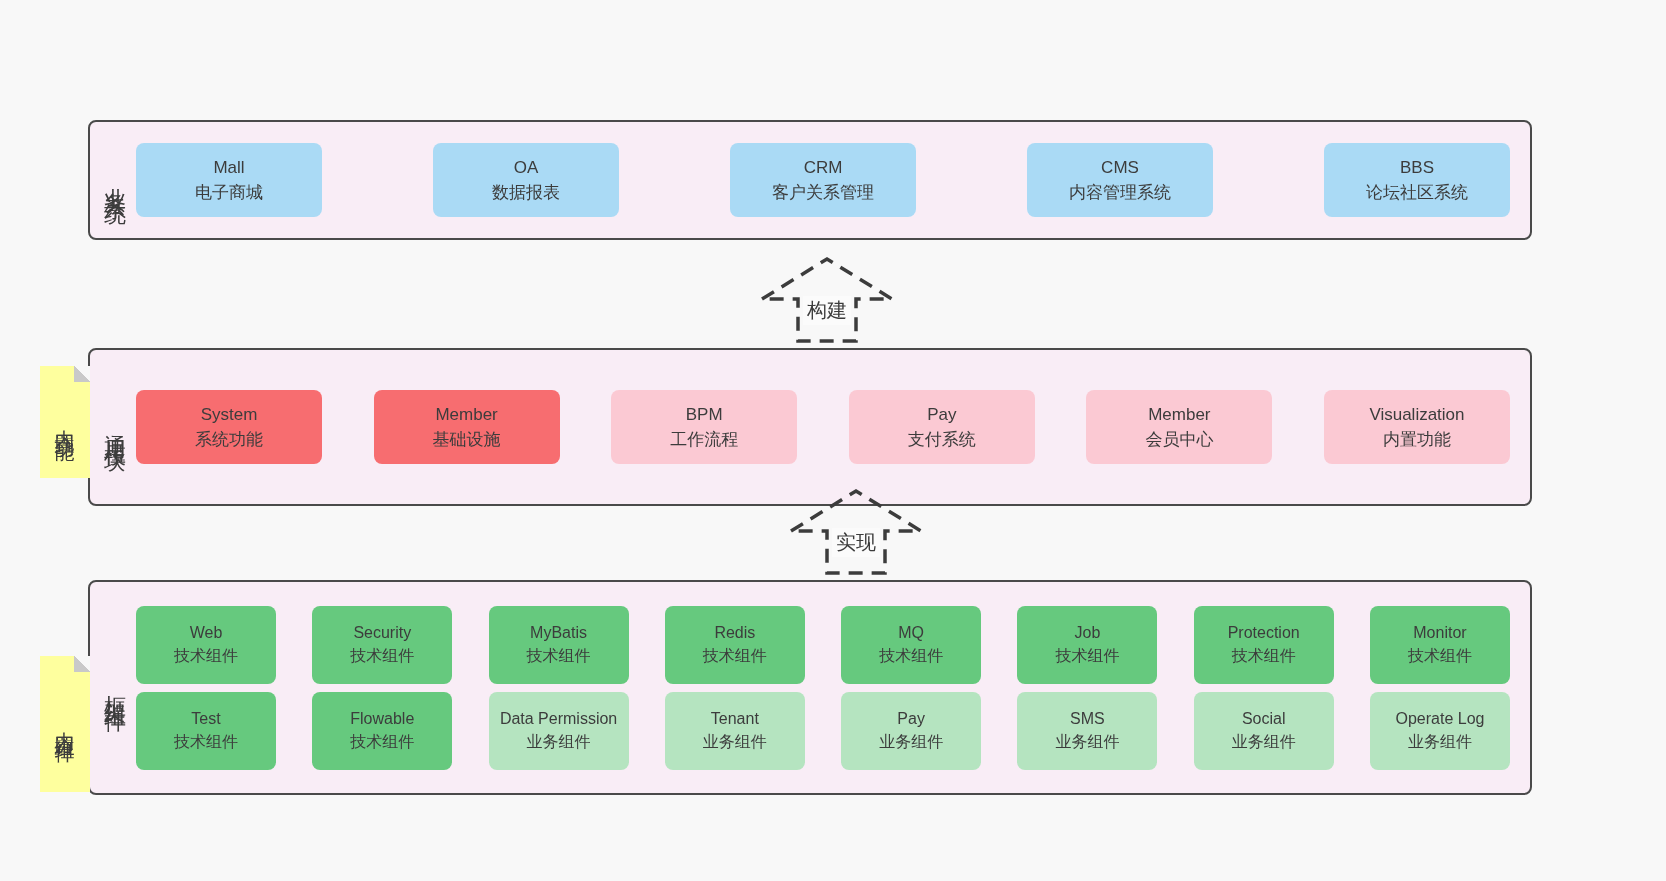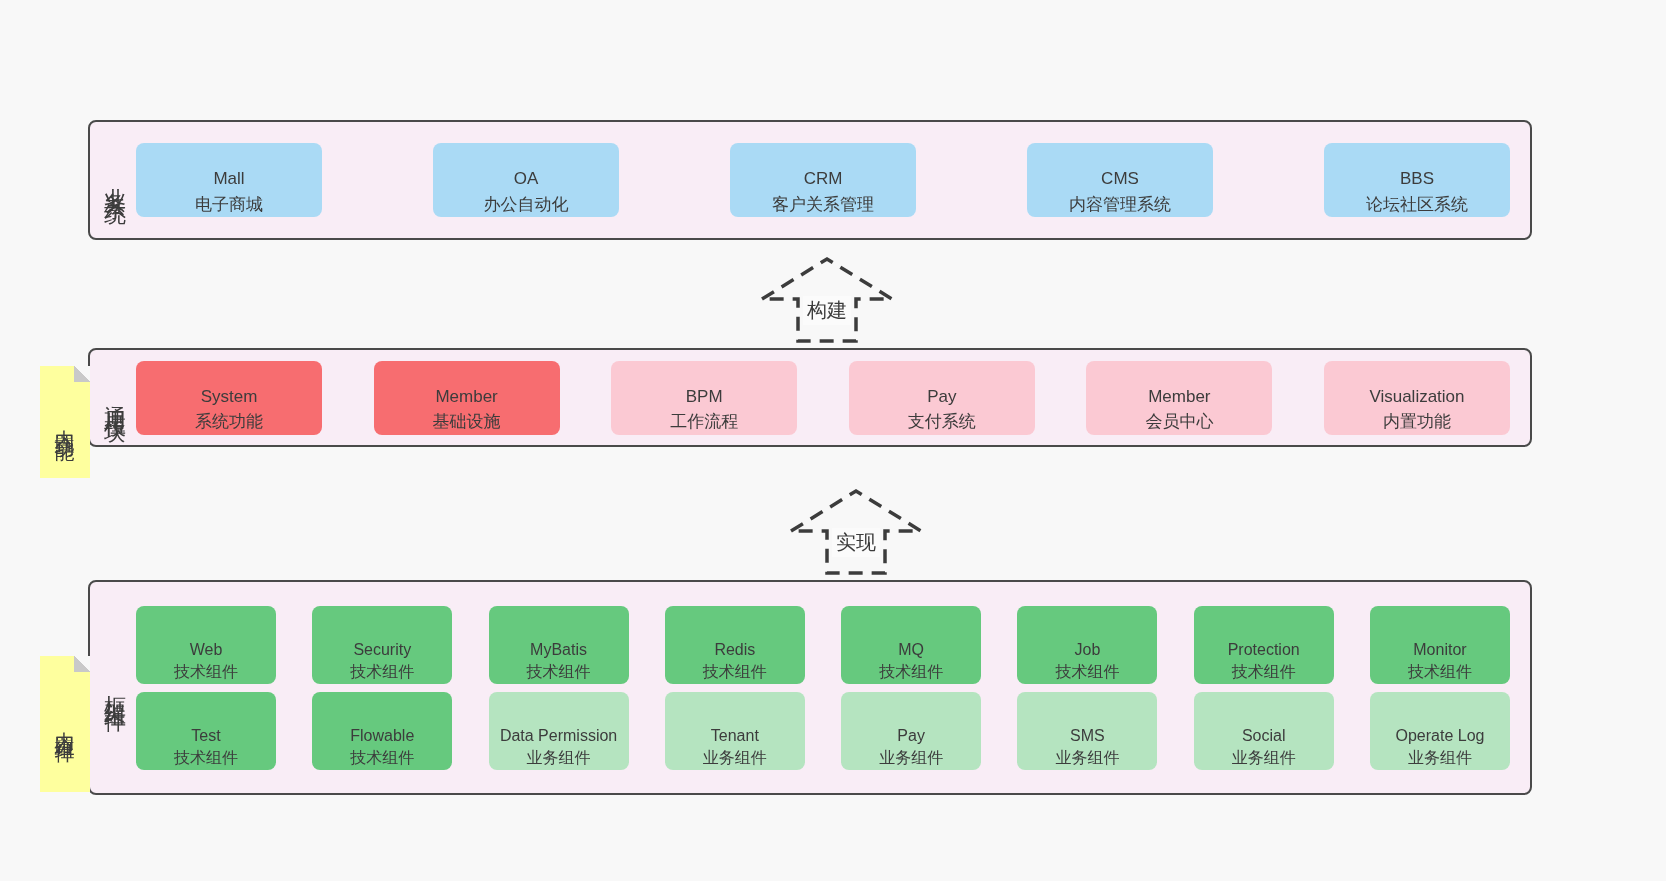--- a/index.html
+++ b/index.html
@@ -10,33 +10,33 @@
   }
   *{box-sizing:border-box;margin:0;padding:0}
   html,body{width:1666px;height:881px;overflow:hidden;background:var(--page-bg);
     font-family:"Liberation Sans","DejaVu Sans",sans-serif;color:var(--text)}
   .stage{position:relative;width:1666px;height:881px}
 
   .band{position:absolute;left:88px;width:1444px;background:var(--band-bg);
     border:2px solid var(--band-border);border-radius:8px;
     display:flex;align-items:center;padding:0 20px 0 12px}
   #band-business{top:120px;height:120px}
-  #band-modules{top:348px;height:99px}
+  #band-modules{top:348px;height:158px}
   #band-framework{top:580px;height:215px}
 
   .v-label{writing-mode:vertical-rl;text-orientation:upright;
     font-size:22px;letter-spacing:5px;line-height:1;flex:0 0 auto;
     margin:0 10px 0 2px;color:var(--text);white-space:nowrap}
 
   .boxes{flex:1;display:flex;justify-content:space-between;align-items:center}
   .rows{flex:1;display:flex;flex-direction:column;gap:8px}
   .row{display:flex;justify-content:space-between;align-items:center}
 
   .node{width:186px;height:74px;border-radius:8px;display:flex;
-    flex-direction:column;justify-content:flex-end;align-items:center;
+    flex-direction:column;justify-content:center;align-items:center;
     text-align:center;font-size:17px;line-height:1.5;color:var(--text)}
   .node.small{width:140px;height:78px;font-size:16px;line-height:1.4}
   .blue{background:var(--blue)} .red{background:var(--red)} .pink{background:var(--pink)}
   .green-dark{background:var(--green-dark)} .green-light{background:var(--green-light)}
 
   .sticky{position:absolute;left:-50px;width:50px;background:var(--sticky-yellow);
     display:flex;justify-content:center;align-items:center}
   #band-modules .sticky{top:16px;height:112px}
   #band-framework .sticky{top:74px;height:136px}
   .sticky .fold{position:absolute;top:0;right:0;width:16px;height:16px;
@@ -58,21 +58,21 @@
 
   <div class="band" id="band-business">
     <div class="v-label">业务系统</div>
     <div class="boxes">
       <div class="node blue">
         <span>Mall</span>
         <span>电子商城</span>
       </div>
       <div class="node blue">
         <span>OA</span>
-        <span>办公自动化</span>
+        <span>数据报表</span>
       </div>
       <div class="node blue">
         <span>CRM</span>
         <span>客户关系管理</span>
       </div>
       <div class="node blue">
         <span>CMS</span>
         <span>内容管理系统</span>
       </div>
       <div class="node blue">

